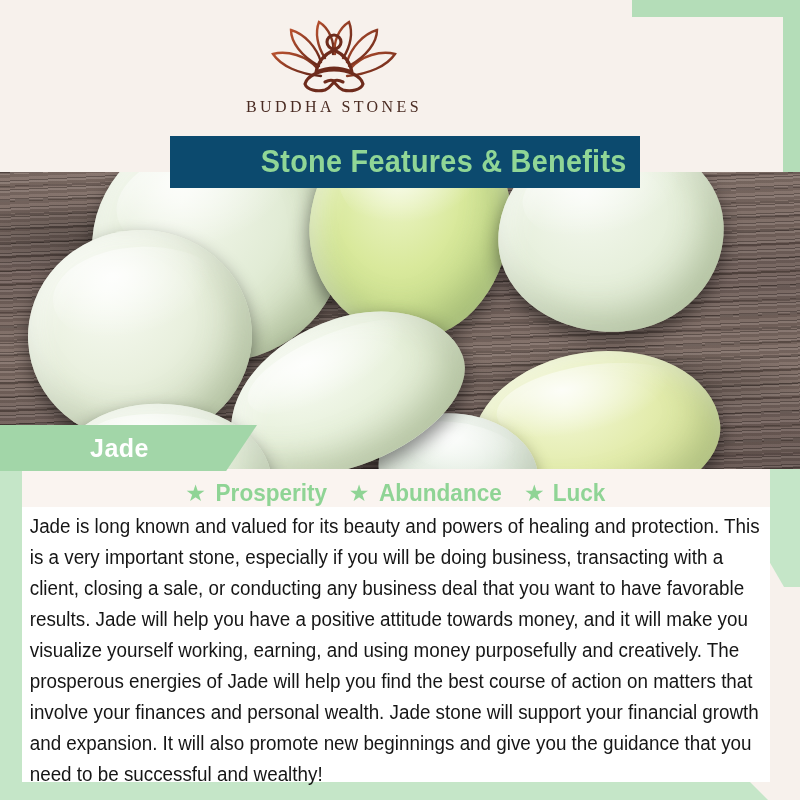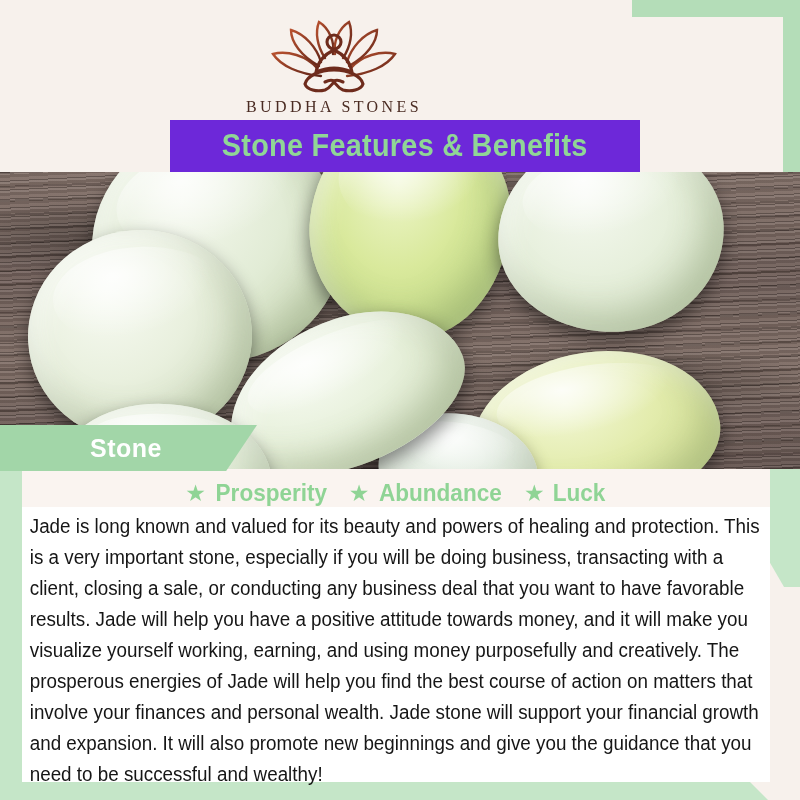--- a/index.html
+++ b/index.html
@@ -111,28 +111,28 @@
     font-family: "Liberation Serif", serif;
     font-size: 16px;
     letter-spacing: 3.4px;
     color: #4a2b22;
     font-weight: 400;
   }
 
   
   .title-banner {
     position: absolute;
-    top: 120px;
+    top: 136px;
     left: 170px;
     width: 470px;
     height: 52px;
-    background: #6d28d9;
+    background: #0c4a6e;
     display: flex;
     align-items: center;
-    justify-content: center;
+    justify-content: flex-end;
     z-index: 6;
   }
   .title-text {
     font-family: "Liberation Sans Narrow", "Liberation Sans", sans-serif;
     font-weight: bold;
     font-size: 31px;
     color: #90d696;
     letter-spacing: .3px;
     transform: scaleX(.93);
     white-space: nowrap;
@@ -360,21 +360,21 @@
   </div>
 
   <div class="frame-left-photo"></div>
   <div class="frame-right-photo"></div>
 
   <div class="title-banner">
     <span class="title-text">Stone Features &amp; Benefits</span>
   </div>
 
   <div class="jade-band">
-    <span class="jade-text">Stone</span>
+    <span class="jade-text">Jade</span>
   </div>
 
   <div class="frame-left-lower"></div>
   <div class="frame-right-lower"></div>
 
   <div class="content">
     <div class="benefits">
       <div class="benefit">
         <span class="star">★</span>
         <span class="benefit-label">Prosperity</span>

